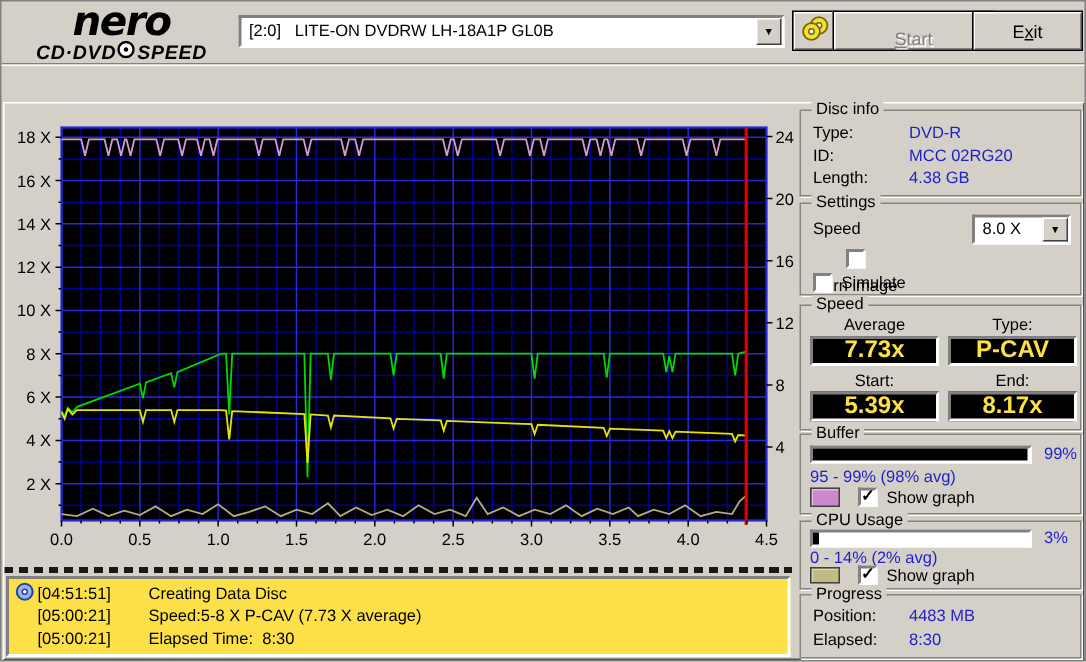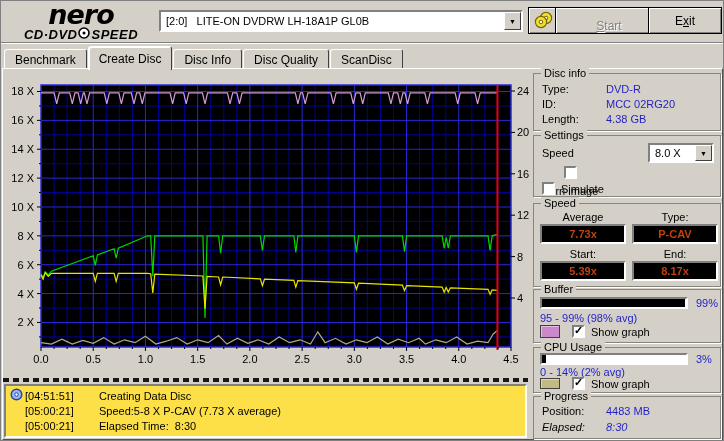--- a/index.html
+++ b/index.html
@@ -56,22 +56,22 @@
   .info-row{position:absolute;left:8px;right:4px;display:flex;font-size:11px;}
   .info-label{width:64px;}
   .blue{color:#1f1fc8;}
   .sm-combo{right:6px;width:66px;height:20px;left:auto;}
   .cb-row{position:absolute;display:flex;align-items:center;gap:6px;font-size:11px;}
   .checkbox{width:13px;height:13px;background:#fff;border:2px solid;
     border-color:#808080 #fff #fff #808080;position:relative;flex:0 0 13px;}
   .checkbox.checked::after{content:"\2713";position:absolute;top:-3px;left:0;
     font-size:11px;font-weight:bold;color:#000;}
   .lcd-label{position:absolute;width:90px;text-align:center;font-size:11px;}
-  .lcd{position:absolute;width:86px;height:20px;background:#000;color:#c2410c;
-    font-weight:bold;font-size:11px;text-align:center;line-height:16px;
+  .lcd{position:absolute;width:86px;height:20px;background:#000;color:#fde047;
+    font-weight:bold;font-size:16px;text-align:center;line-height:16px;
     border:2px solid;border-color:#808080 #fff #fff #808080;}
   .meter{position:absolute;left:6px;height:12px;background:#fff;border:2px solid;
     border-color:#808080 #fff #fff #808080;width:148px;}
   .meter-fill{height:100%;background:#000;}
   .pct{position:absolute;left:162px;font-size:11px;}
   .range-label{position:absolute;left:6px;font-size:11px;}
   .swatch{position:absolute;left:6px;width:20px;height:13px;border:1px solid #404040;
     box-shadow:inset 1px 1px 0 rgba(255,255,255,.45);}
 </style>
 </head>
@@ -107,27 +107,20 @@
 
   <div class="push-btn start-btn">
       <span><span></span><u>S</u><span>tart</span></span>
     </div>
   <div class="push-btn exit-btn">
       <span><span>E</span><u>x</u><span>it</span></span>
     </div>
 
   <div class="hsep"></div>
 
-  <div class="tabs">
-    <div class="tab">Benchmark</div>
-    <div class="tab active">Create Disc</div>
-    <div class="tab">Disc Info</div>
-    <div class="tab">Disc Quality</div>
-    <div class="tab">ScanDisc</div>
-  </div>
 
   <div class="page-border"></div>
 
   <svg id="chart-svg" width="530" height="302" viewBox="0 0 530 302">
       <rect x="40" y="14" width="470" height="262" fill="#000"></rect>
       <line x1="53.05555555555556" y1="14" x2="53.05555555555556" y2="276" stroke="#00009c"></line>
       <line x1="66.11111111111111" y1="14" x2="66.11111111111111" y2="276" stroke="#00009c"></line>
       <line x1="79.16666666666666" y1="14" x2="79.16666666666666" y2="276" stroke="#00009c"></line>
       <line x1="105.27777777777779" y1="14" x2="105.27777777777779" y2="276" stroke="#00009c"></line>
       <line x1="118.33333333333333" y1="14" x2="118.33333333333333" y2="276" stroke="#00009c"></line>
@@ -367,19 +360,19 @@
       <span>Show graph</span>
     </div>
   </div>
 
   <div class="group" style="top:395px;height:43px;">
     <span class="group-title">Progress</span>
     <div class="info-row" style="top:8px;">
         <span class="info-label">Position:</span>
         <span class="blue">4483 MB</span>
       </div>
-    <div class="info-row" style="top:24px;font-style:italic;">
+    <div class="info-row" style="top:24px;">
         <span class="info-label">Elapsed:</span>
         <span class="blue">8:30</span>
       </div>
   </div>
 
 </div>
 
 </body></html>

